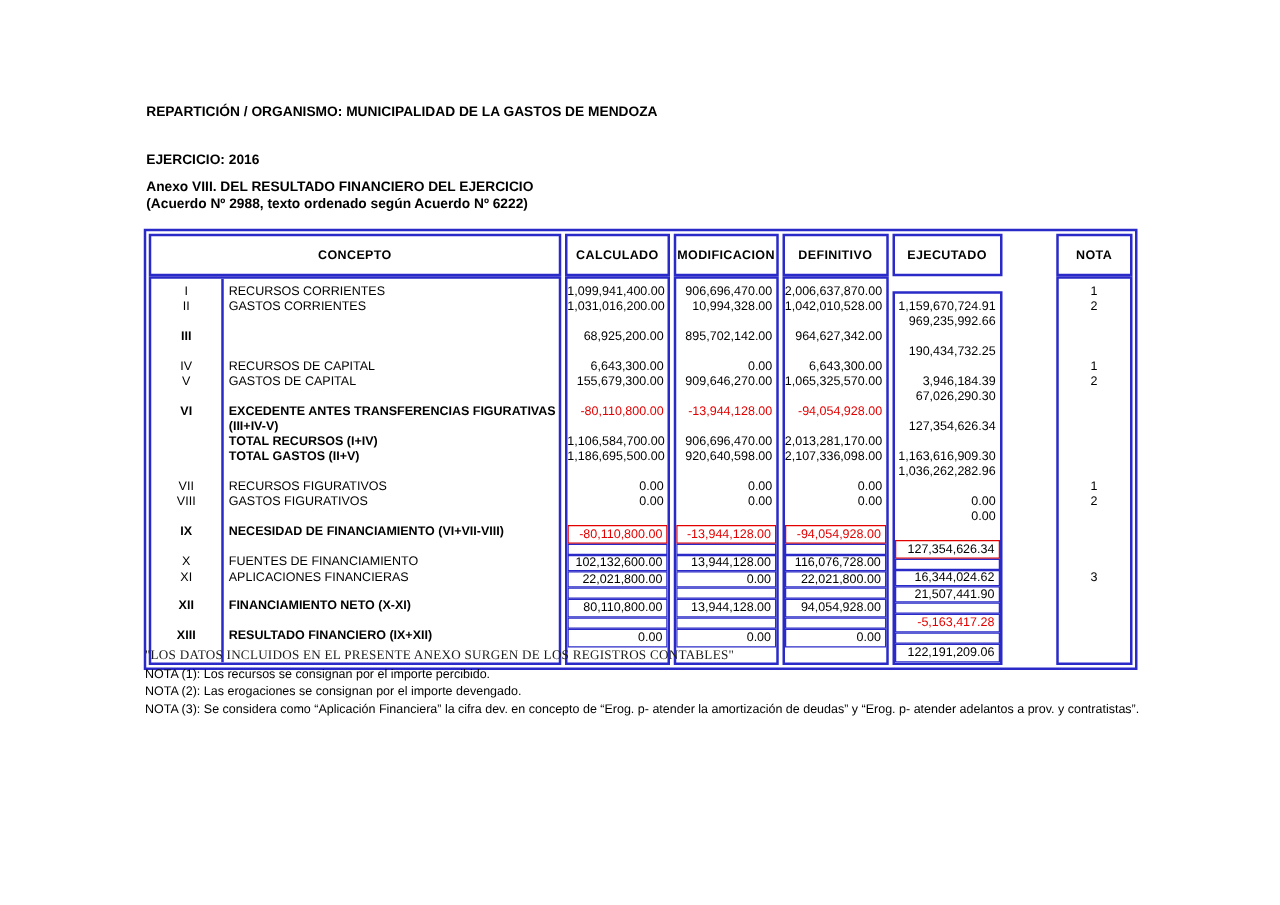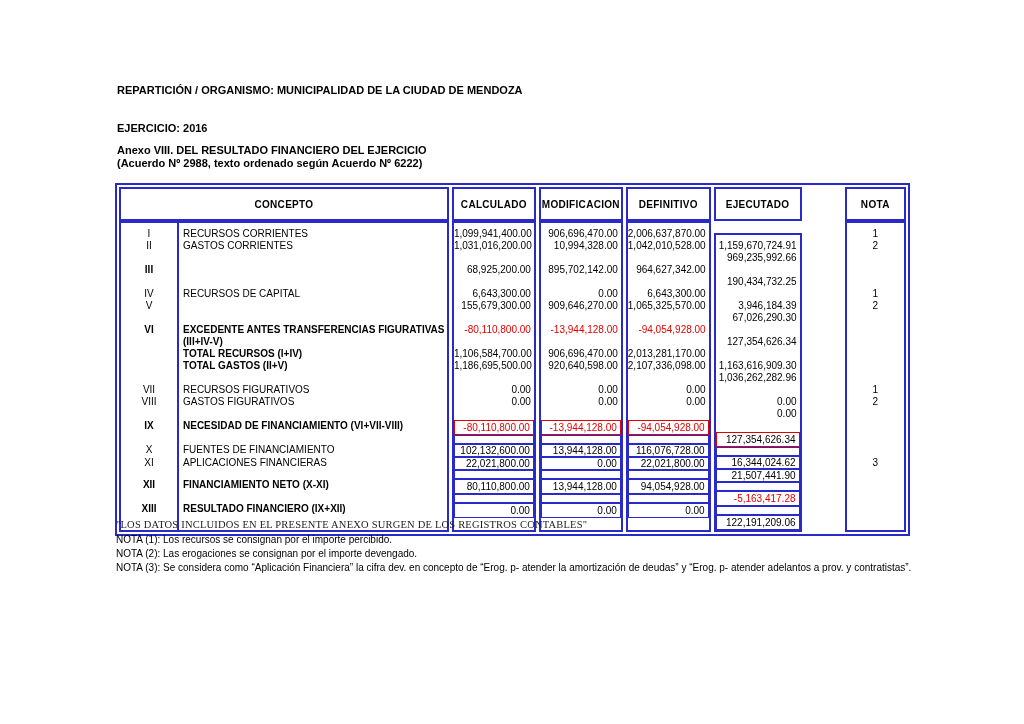--- a/index.html
+++ b/index.html
@@ -53,21 +53,21 @@
     letter-spacing:.2px;white-space:nowrap;
   }
   .note-line{position:absolute;left:116px;font-size:10px;white-space:nowrap;}
   #n1{top:534px;}
   #n2{top:548px;}
   #n3{top:562px;}
 </style>
 </head>
 <body>
 
-<div class="title-line" id="t1">REPARTICIÓN / ORGANISMO: MUNICIPALIDAD DE LA CIUDAD DE MENDOZA</div>
+<div class="title-line" id="t1">REPARTICIÓN / ORGANISMO: MUNICIPALIDAD DE LA GASTOS DE MENDOZA</div>
 <div class="title-line" id="t2">EJERCICIO: 2016</div>
 <div class="title-line" id="t3">Anexo VIII. DEL RESULTADO FINANCIERO DEL EJERCICIO</div>
 <div class="title-line" id="t4">(Acuerdo Nº 2988, texto ordenado según Acuerdo Nº 6222)</div>
 
 <div class="table-outer" id="tbl">
     <div class="col" style="width: 338px;">
       <div class="col-header">
         <span>CONCEPTO</span>
       </div>
       <div class="col-body">
@@ -84,20 +84,21 @@
         <div class="c-row" style="height: 12px;">
           <span class="roman bold">III</span>
         </div>
         <div style="height: 12px;"></div>
         <div class="c-row" style="height: 12px;">
           <span class="roman">IV</span>
           <span class="lbl">RECURSOS DE CAPITAL</span>
         </div>
         <div class="c-row" style="height: 12px;">
           <span class="roman">V</span>
+          <span class="lbl">GASTOS DE CAPITAL</span>
         </div>
         <div style="height: 12px;"></div>
         <div class="c-row" style="height: 24px;">
           <span class="roman bold">VI</span>
           <span class="lbl bold">EXCEDENTE ANTES TRANSFERENCIAS FIGURATIVAS</span>
           <span class="lbl bold">(III+IV-V)</span>
         </div>
         <div class="c-row" style="height: 12px;">
           <span class="roman bold"></span>
           <span class="lbl bold">TOTAL RECURSOS (I+IV)</span>

